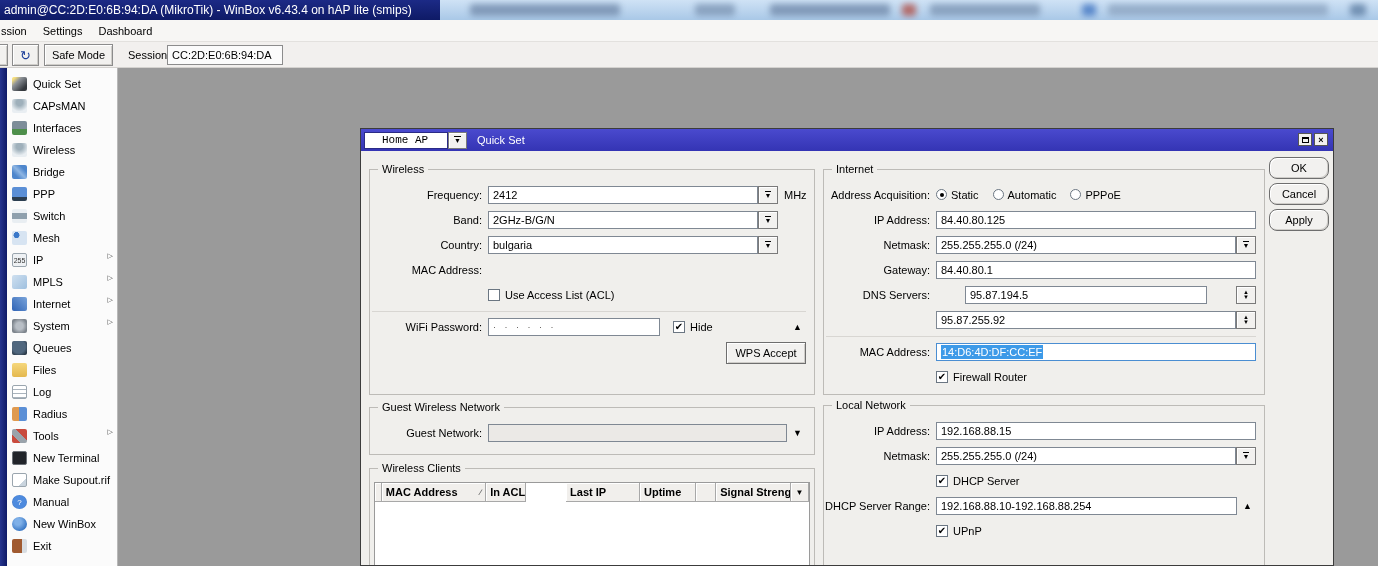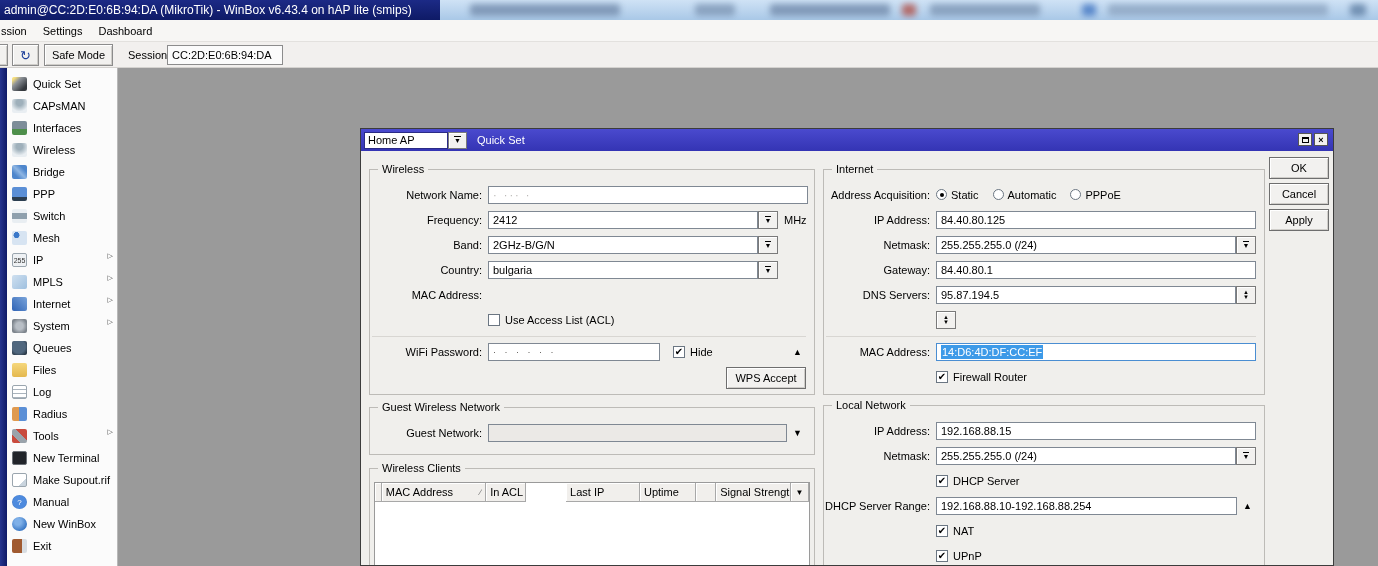--- a/index.html
+++ b/index.html
@@ -66,21 +66,21 @@
   .icon-winbox-globe-icon { background:radial-gradient(circle at 40% 35%,#7fb0e8 25%,#2f6fc0 80%); border-radius:50%; }
   .icon-exit-door-icon { background:linear-gradient(90deg,#a05a30 65%,#d8dde2 65%); }
 
   
   #dialog { position:absolute; left:360px; top:128px; width:974px; height:438px;
     background:#f0efec; border:1px solid #3c3c3c; overflow:hidden; }
   #dlg-titlebar { position:absolute; left:0; top:0; width:100%; height:22px;
     background:linear-gradient(#4a4ace,#3434b4); display:flex; align-items:center; color:#fff; }
   #profile-combo { margin-left:3px; display:flex; height:17px; }
   #profile-value { width:84px; background:#fff; color:#000; border:1px solid #2b2b86;
-    display:flex; align-items:center; padding-left:3px; }
+    display:flex; align-items:center; padding-left:17px;font-family:Liberation Mono, monospace; }
   .drop-btn { width:19px; background:#f2f1ef; border:1px solid #7a7a7a;
     box-shadow:inset 1px 1px 0 #fff; display:flex; align-items:center; justify-content:center; }
   .drop-glyph { display:inline-block; font-size:7px; color:#000; border-top:1.5px solid #000; padding-top:1px; line-height:6px; }
   #dlg-title { margin-left:10px; }
   .winctl { position:absolute; top:4px; width:14px; height:13px; background:#f2f1ef;
     border:1px solid #555; display:flex; align-items:center; justify-content:center;
     font-size:9px; color:#000; font-weight:bold; }
   #btn-max { right:21px; } #btn-close { right:5px; }
   #max-glyph { width:7px; height:6px; border:1px solid #000; border-top-width:2px; }
 
@@ -123,27 +123,27 @@
   .rd-circle.on::after { content:""; position:absolute; left:2.5px; top:2.5px;
     width:4px; height:4px; border-radius:50%; background:#000; }
 
   .text-selected { background:#3d9ae8; color:#fff; padding:1px 1px; }
   .faint { color:#b9b7b4; letter-spacing:2px; }
   .pw-dots { color:#55524e; letter-spacing:3px; font-size:9px; }
 
   .push-btn { height:22px; background:#f2f1ef; border:1px solid #6e6e6e;
     box-shadow:inset 1px 1px 0 #fff, inset -1px -1px 0 #cfcdc9;
     display:flex; align-items:center; justify-content:center; font-size:11px; }
-  #col-buttons .push-btn { width:60px; margin-bottom:4px; }
+  #col-buttons .push-btn { width:60px; margin-bottom:4px;border-radius:8px; }
   #btn-wps { width:80px; margin-left:auto; margin-right:2px; }
   .wps-row { height:28px; display:flex; align-items:center; }
 
   
   #clients-table { position:absolute; left:4px; right:4px; top:13px; bottom:-40px; background:#fff; border:1px solid #9a9a9a; }
-  #clients-header { display:flex; height:19px; }
+  #clients-header { display:flex; height:19px;font-weight:bold; }
   .th { background:#f1efec; border-right:1px solid #a8a8a8; border-bottom:1px solid #a8a8a8;
     box-shadow:inset 1px 1px 0 #fff; display:flex; align-items:center; padding-left:4px;
     white-space:nowrap; overflow:hidden; }
   .th .sort-mark { margin-left:auto; margin-right:4px; font-size:8px; color:#666; }
   #clients-body { position:absolute; left:0; right:0; top:19px; bottom:0; background:#fff; }
 </style>
 </head>
 <body>
 
 <div id="screen">
@@ -284,26 +284,20 @@
       <span id="dlg-title">Quick Set</span>
       <div class="winctl" id="btn-max">
           <span id="max-glyph"></span>
         </div>
       <div class="winctl" id="btn-close">×</div>
     </div>
 
     <div class="col" id="col-left">
       <div class="groupbox gb-wireless">
         <span class="legend">Wireless</span>
-        <div class="row">
-          <span class="lbl">Network Name:</span>
-          <div class="fld">
-              <span class="faint">· ···      ·</span>
-            </div>
-        </div>
         <div class="row">
           <span class="lbl">Frequency:</span>
           <div class="fld">2412</div>
           <div class="sq-btn">
               <span class="drop-glyph">▼</span>
             </div>
           <span class="unit">MHz</span>
         </div>
         <div class="row" style="padding-right:30px;">
           <span class="lbl">Band:</span>
@@ -416,30 +410,31 @@
           <span class="lbl">Netmask:</span>
           <div class="fld">255.255.255.0 (/24)</div>
           <div class="sq-btn">
               <span class="drop-glyph">▼</span>
             </div>
         </div>
         <div class="row" style="padding-right:2px;">
           <span class="lbl">Gateway:</span>
           <div class="fld">84.40.80.1</div>
         </div>
-        <div class="row" style="padding-right:2px;">
+        <div class="row" style="padding-right:2px;gap:29px;">
           <span class="lbl">DNS Servers:</span>
           <div class="fld">95.87.194.5</div>
           <div class="sq-btn">
               <span class="spin-glyph">▲</span>
               <span class="spin-glyph">▼</span>
             </div>
         </div>
         <div class="row" style="padding-right:2px;">
           <span class="lbl"></span>
+          <div class="fld">95.87.255.92</div>
           <div class="sq-btn">
               <span class="spin-glyph">▲</span>
               <span class="spin-glyph">▼</span>
             </div>
         </div>
         <div class="sep"></div>
         <div class="row" style="padding-right:2px;">
           <span class="lbl">MAC Address:</span>
           <div class="fld focused">
               <span class="text-selected">14:D6:4D:DF:CC:EF</span>
@@ -471,27 +466,20 @@
           <span class="lbl"></span>
           <div class="checkbox">
             <span class="cb-box checked"></span>
             <span>DHCP Server</span>
           </div>
         </div>
         <div class="row">
           <span class="lbl">DHCP Server Range:</span>
           <div class="fld">192.168.88.10-192.168.88.254</div>
           <span class="tri">▲</span>
-        </div>
-        <div class="row">
-          <span class="lbl"></span>
-          <div class="checkbox">
-            <span class="cb-box checked"></span>
-            <span>NAT</span>
-          </div>
         </div>
         <div class="row">
           <span class="lbl"></span>
           <div class="checkbox">
             <span class="cb-box checked"></span>
             <span>UPnP</span>
           </div>
         </div>
       </div>
     </div>

